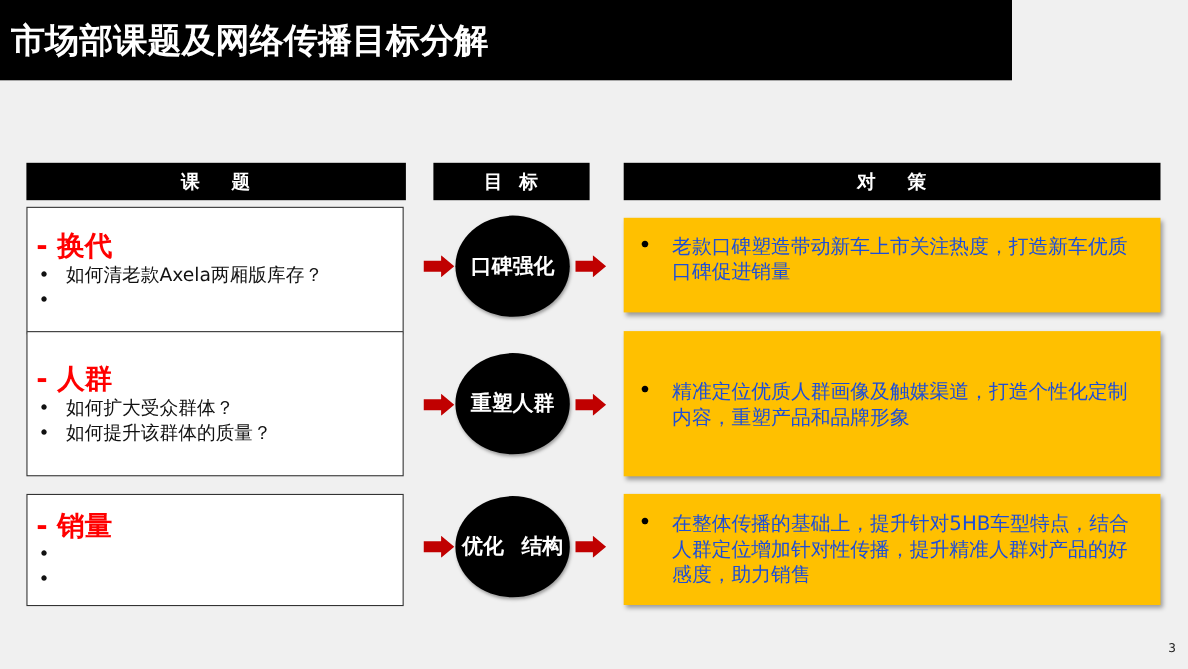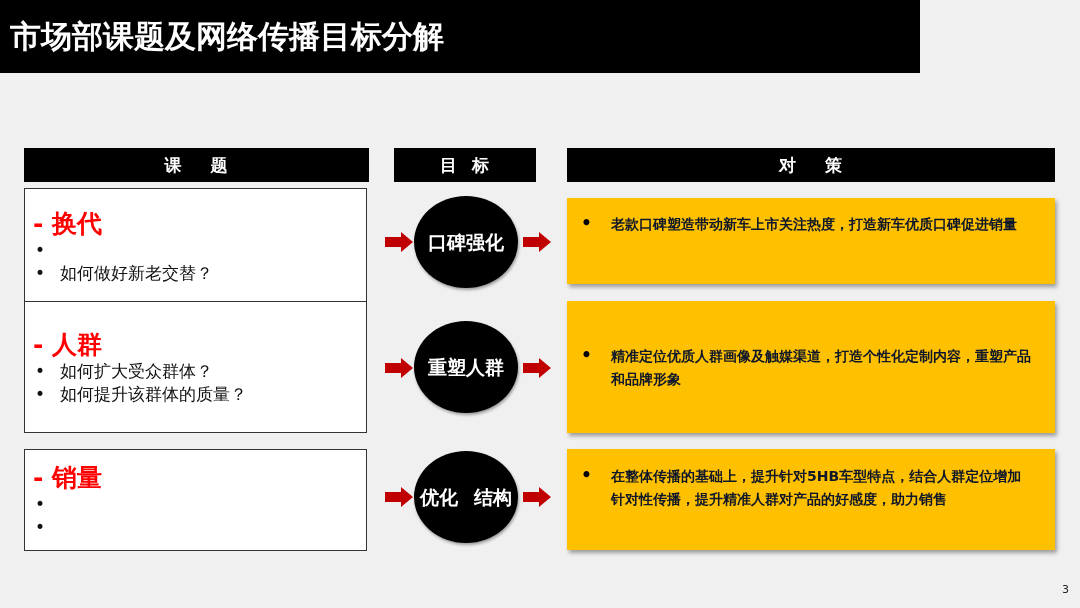--- a/index.html
+++ b/index.html
@@ -56,21 +56,21 @@
     box-shadow: 1px 2px 3px rgba(0,0,0,0.35);
   }
   .strategy {
     position: absolute; left: 567px; width: 488px; background: #ffc000;
     box-sizing: border-box; padding: 0 20px 0 10px;
     box-shadow: 2px 3px 4px rgba(0,0,0,0.35);
     display: flex; align-items: flex-start;
   }
   .strategy .bullet-s { width: 30px; font-size: 17px; font-weight: bold; flex: none; padding-left: 4px; }
   .strategy .text {
-    font-size: 14px; font-weight: bold; line-height: 23px; color: #0f172a;
+    font-size: 18px; font-weight: normal; line-height: 23px; color: #1d4ed8;
   }
   .page-num {
     position: absolute; left: 1062px; top: 583px; font-size: 11px; color: #222;
   }
 </style>
 </head>
 <body>
 
 <div class="title-bar">
   <div class="title-text">市场部课题及网络传播目标分解</div>
@@ -89,24 +89,24 @@
 <div class="hdr hdr-right">
   <span>对</span>
     <span class="gap"></span>
     <span>策</span>
 </div>
 
 <div class="topic" style="top:188px;height:116px;">
   <div class="topic-title">- 换代</div>
   <div class="topic-item">
       <span class="bullet">•</span>
+      <span>如何清老款Axela两厢版库存？</span>
     </div>
   <div class="topic-item">
       <span class="bullet">•</span>
-      <span>如何做好新老交替？</span>
     </div>
 </div>
 <svg class="arrow" style="left:385px;top:232px;" viewBox="0 0 28 20">
     <polygon points="0,5 16,5 16,0 28,10 16,20 16,15 0,15" fill="#c00000"></polygon>
   </svg>
 <div class="circle" style="left:414px;top:196px;">
   <div>口碑</div>
   <div>强化</div>
 </div>
 <svg class="arrow" style="left:523px;top:232px;" viewBox="0 0 28 20">

